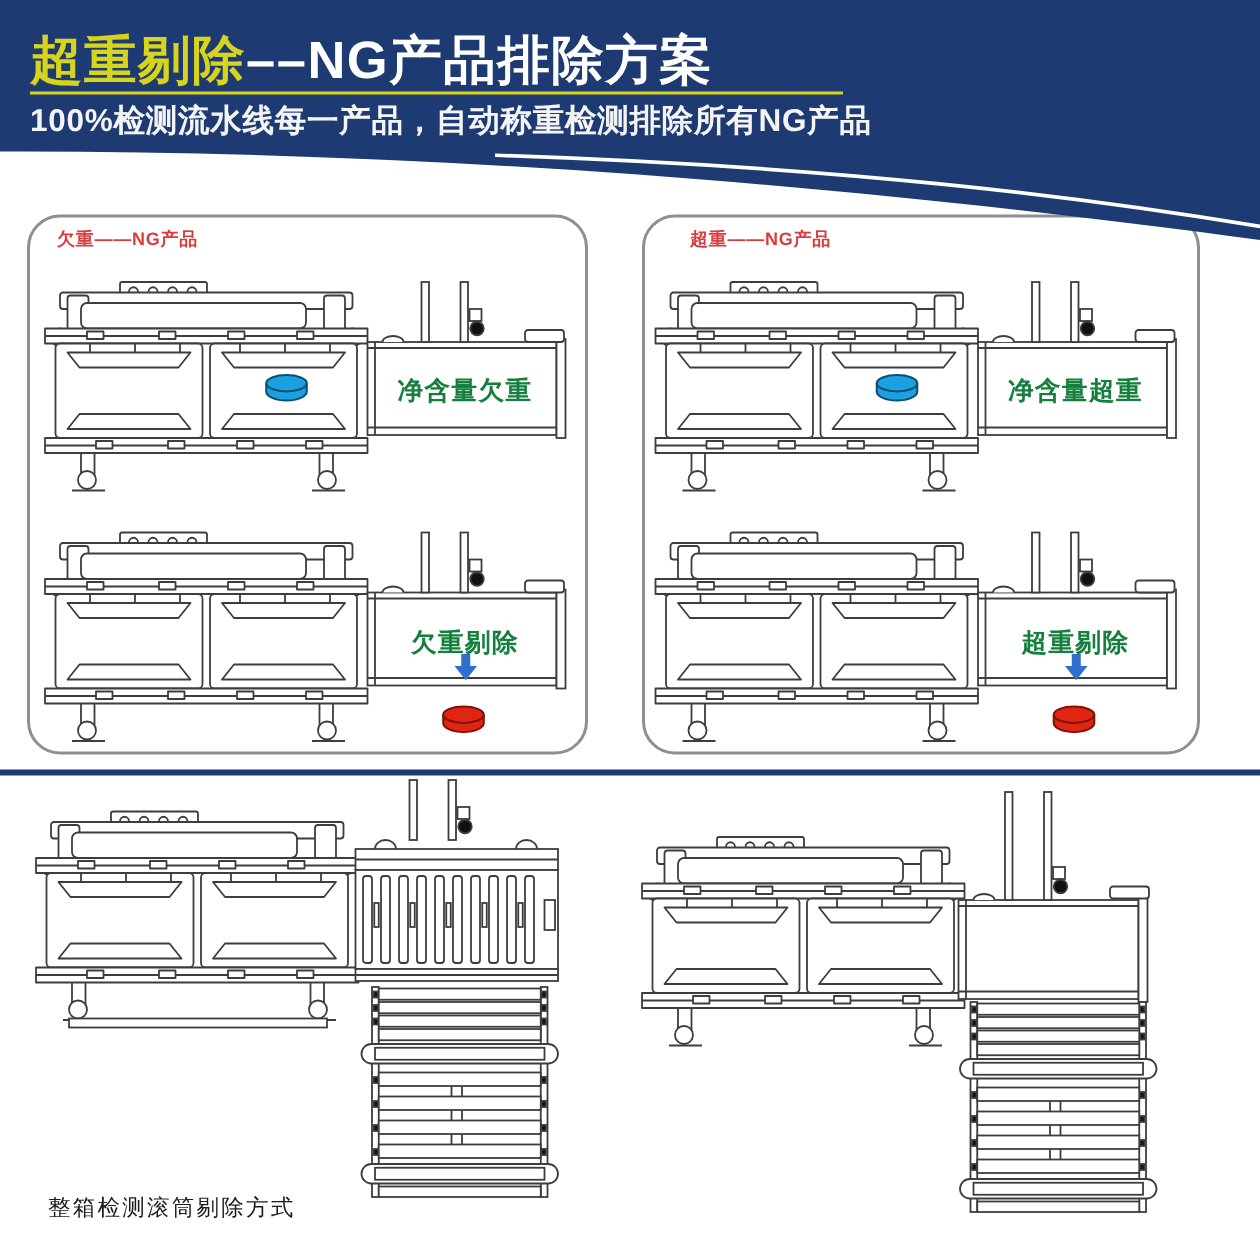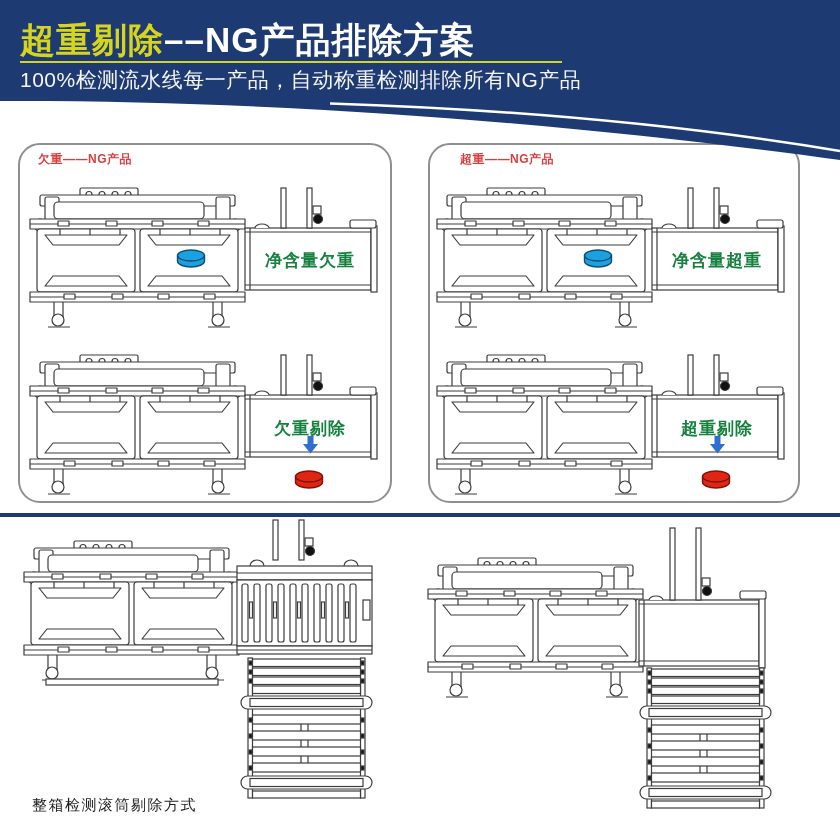--- a/index.html
+++ b/index.html
@@ -10,21 +10,21 @@
   .hdr-svg{position:absolute;left:0;top:0;z-index:1;}
   .hdr-title{
     position:absolute;left:20px;top:17px;z-index:3;
     font-size:35px;font-weight:bold;letter-spacing:1px;white-space:nowrap;
   }
   .hdr-title .hl{color:#d6d41d;}
   .hdr-title .rest{color:#ffffff;text-align:center;}
   .hdr-underline{position:absolute;left:20px;top:61px;width:542px;height:2px;background:#d6d41d;z-index:3;}
   .hdr-sub{
     position:absolute;left:20px;top:66px;z-index:3;color:#f4f4f4;
-    font-size:21px;font-weight:400;letter-spacing:0.5px;white-space:nowrap;
+    font-size:21px;font-weight:700;letter-spacing:0.5px;white-space:nowrap;
   }
   .panel{
     position:absolute;top:143px;height:360px;border:2px solid #8f8f8f;border-radius:22px;
     background:transparent;z-index:0;box-sizing:border-box;
   }
   .panel.left{left:18px;width:374px;}
   .panel.right{left:428px;width:372px;}
   .panel-title{
     position:absolute;z-index:3;color:#d93d3d;font-size:12px;font-weight:bold;
     letter-spacing:0.5px;white-space:nowrap;

